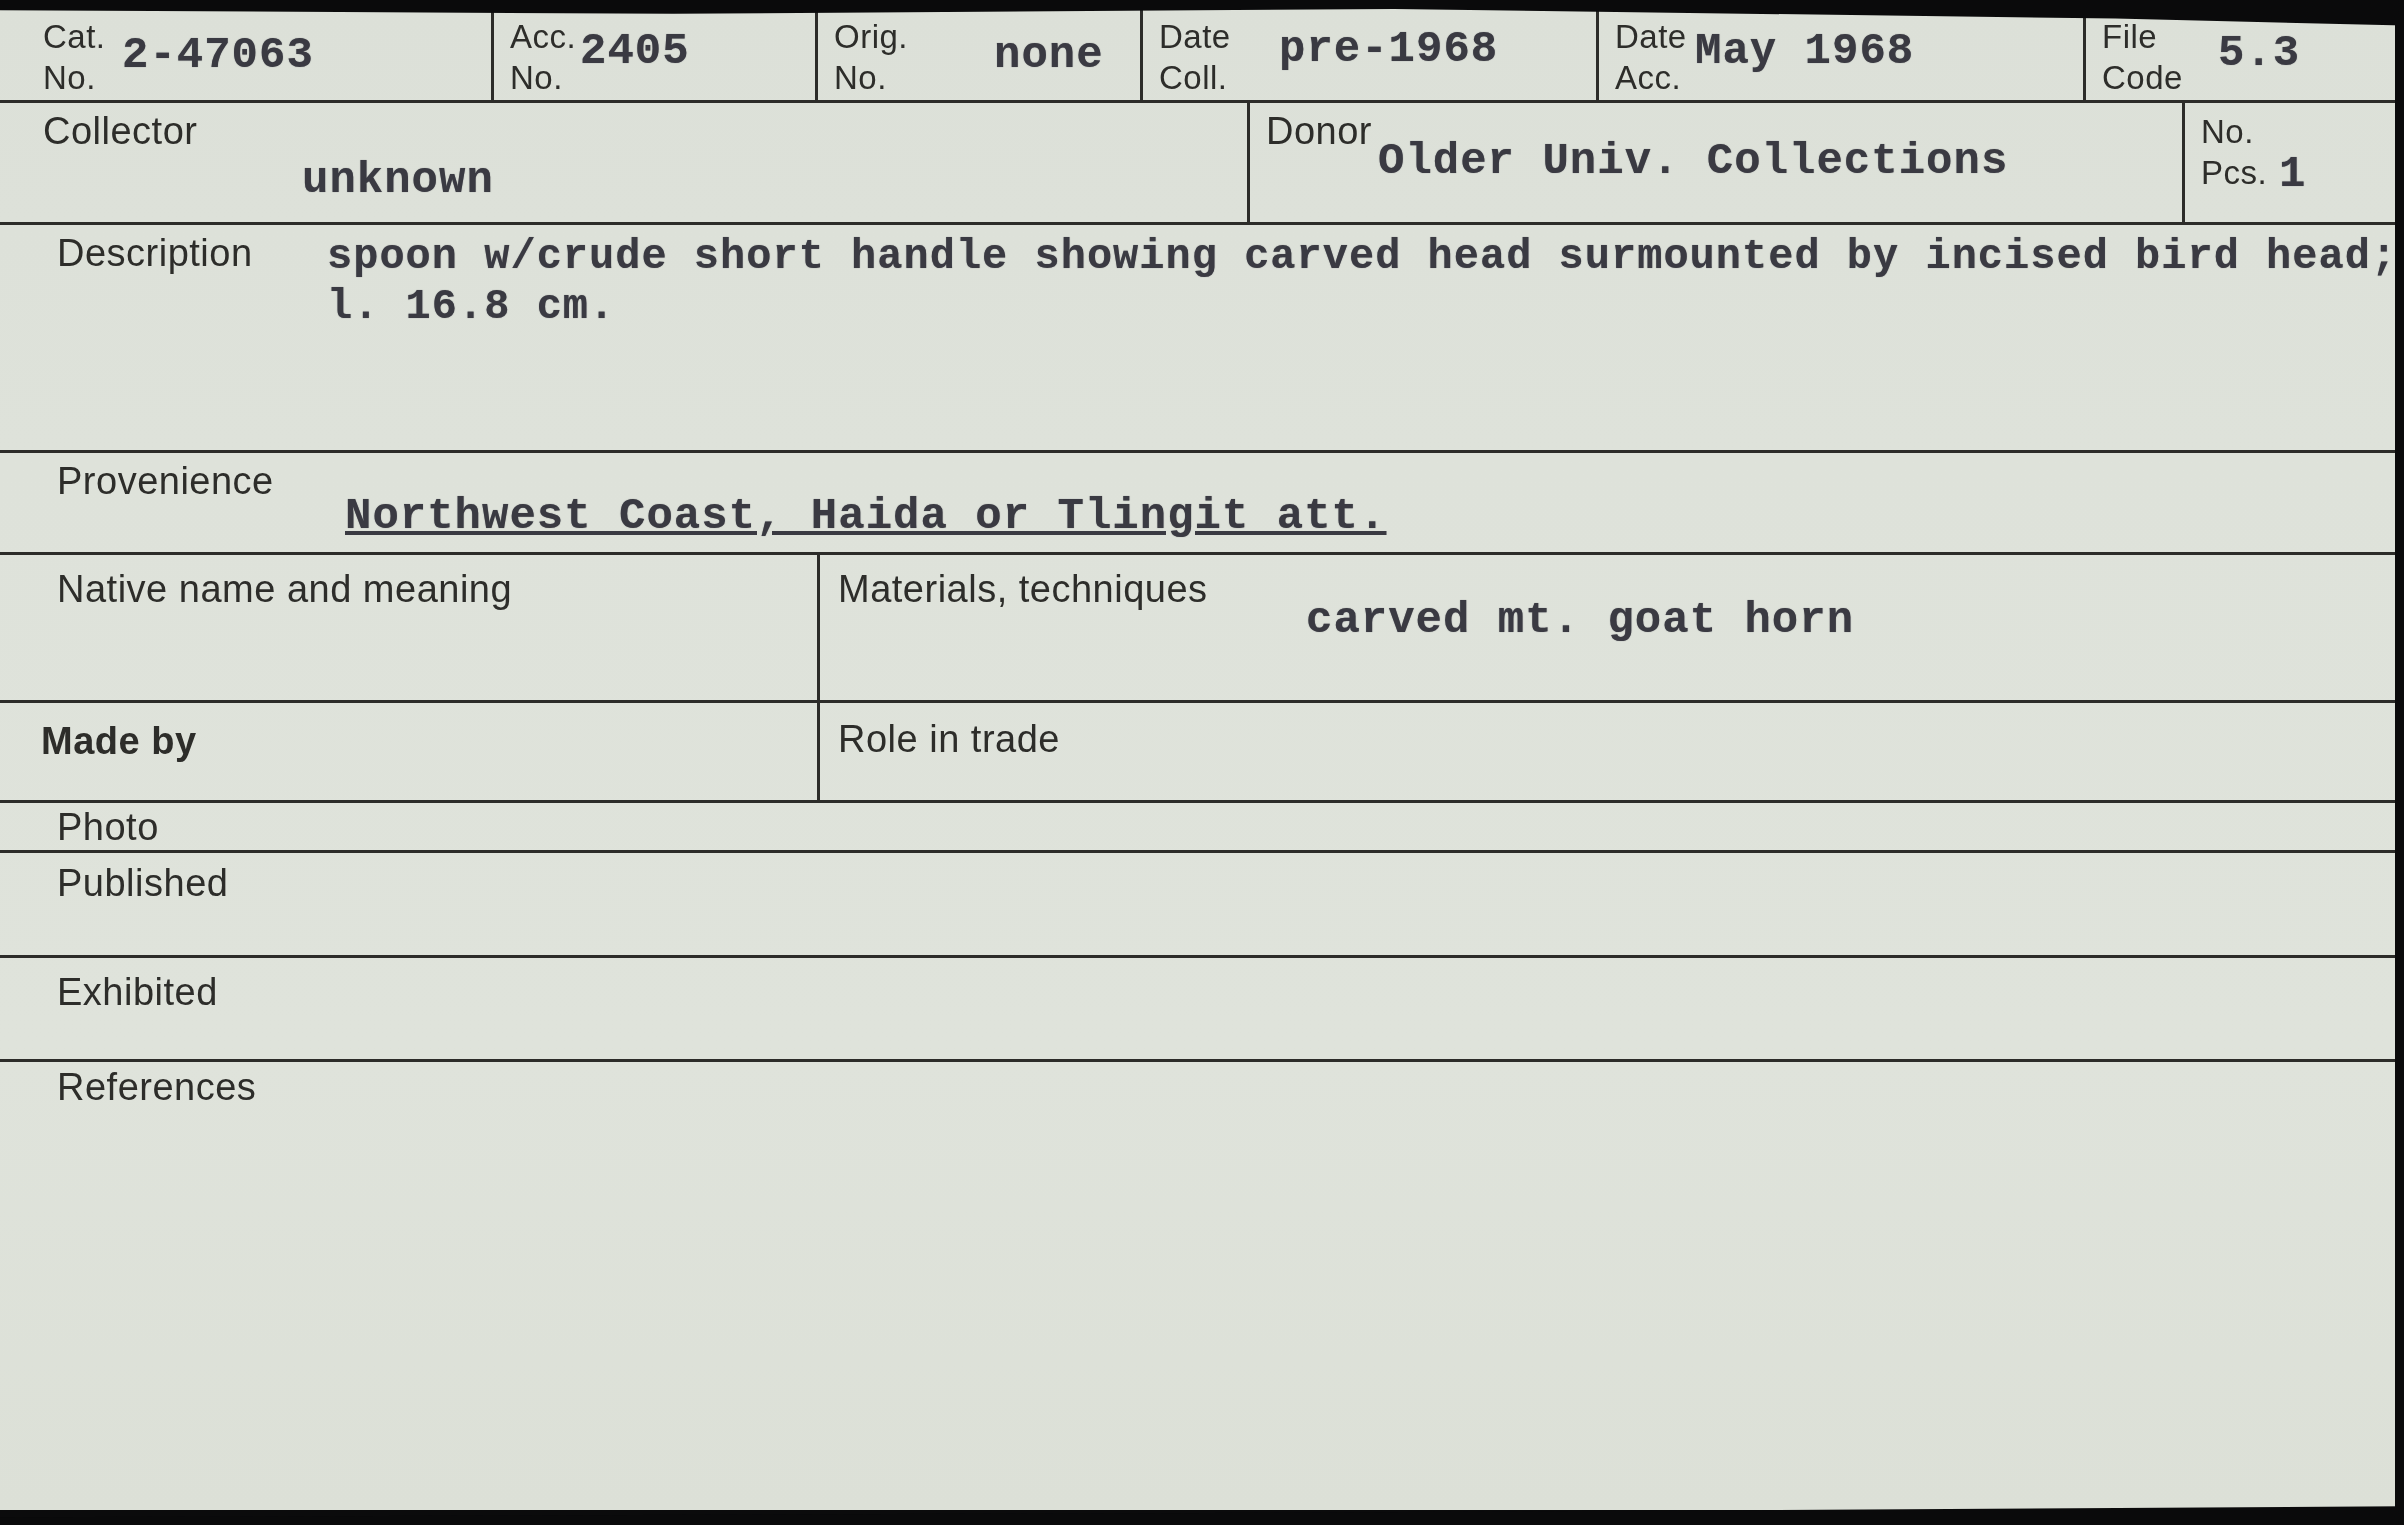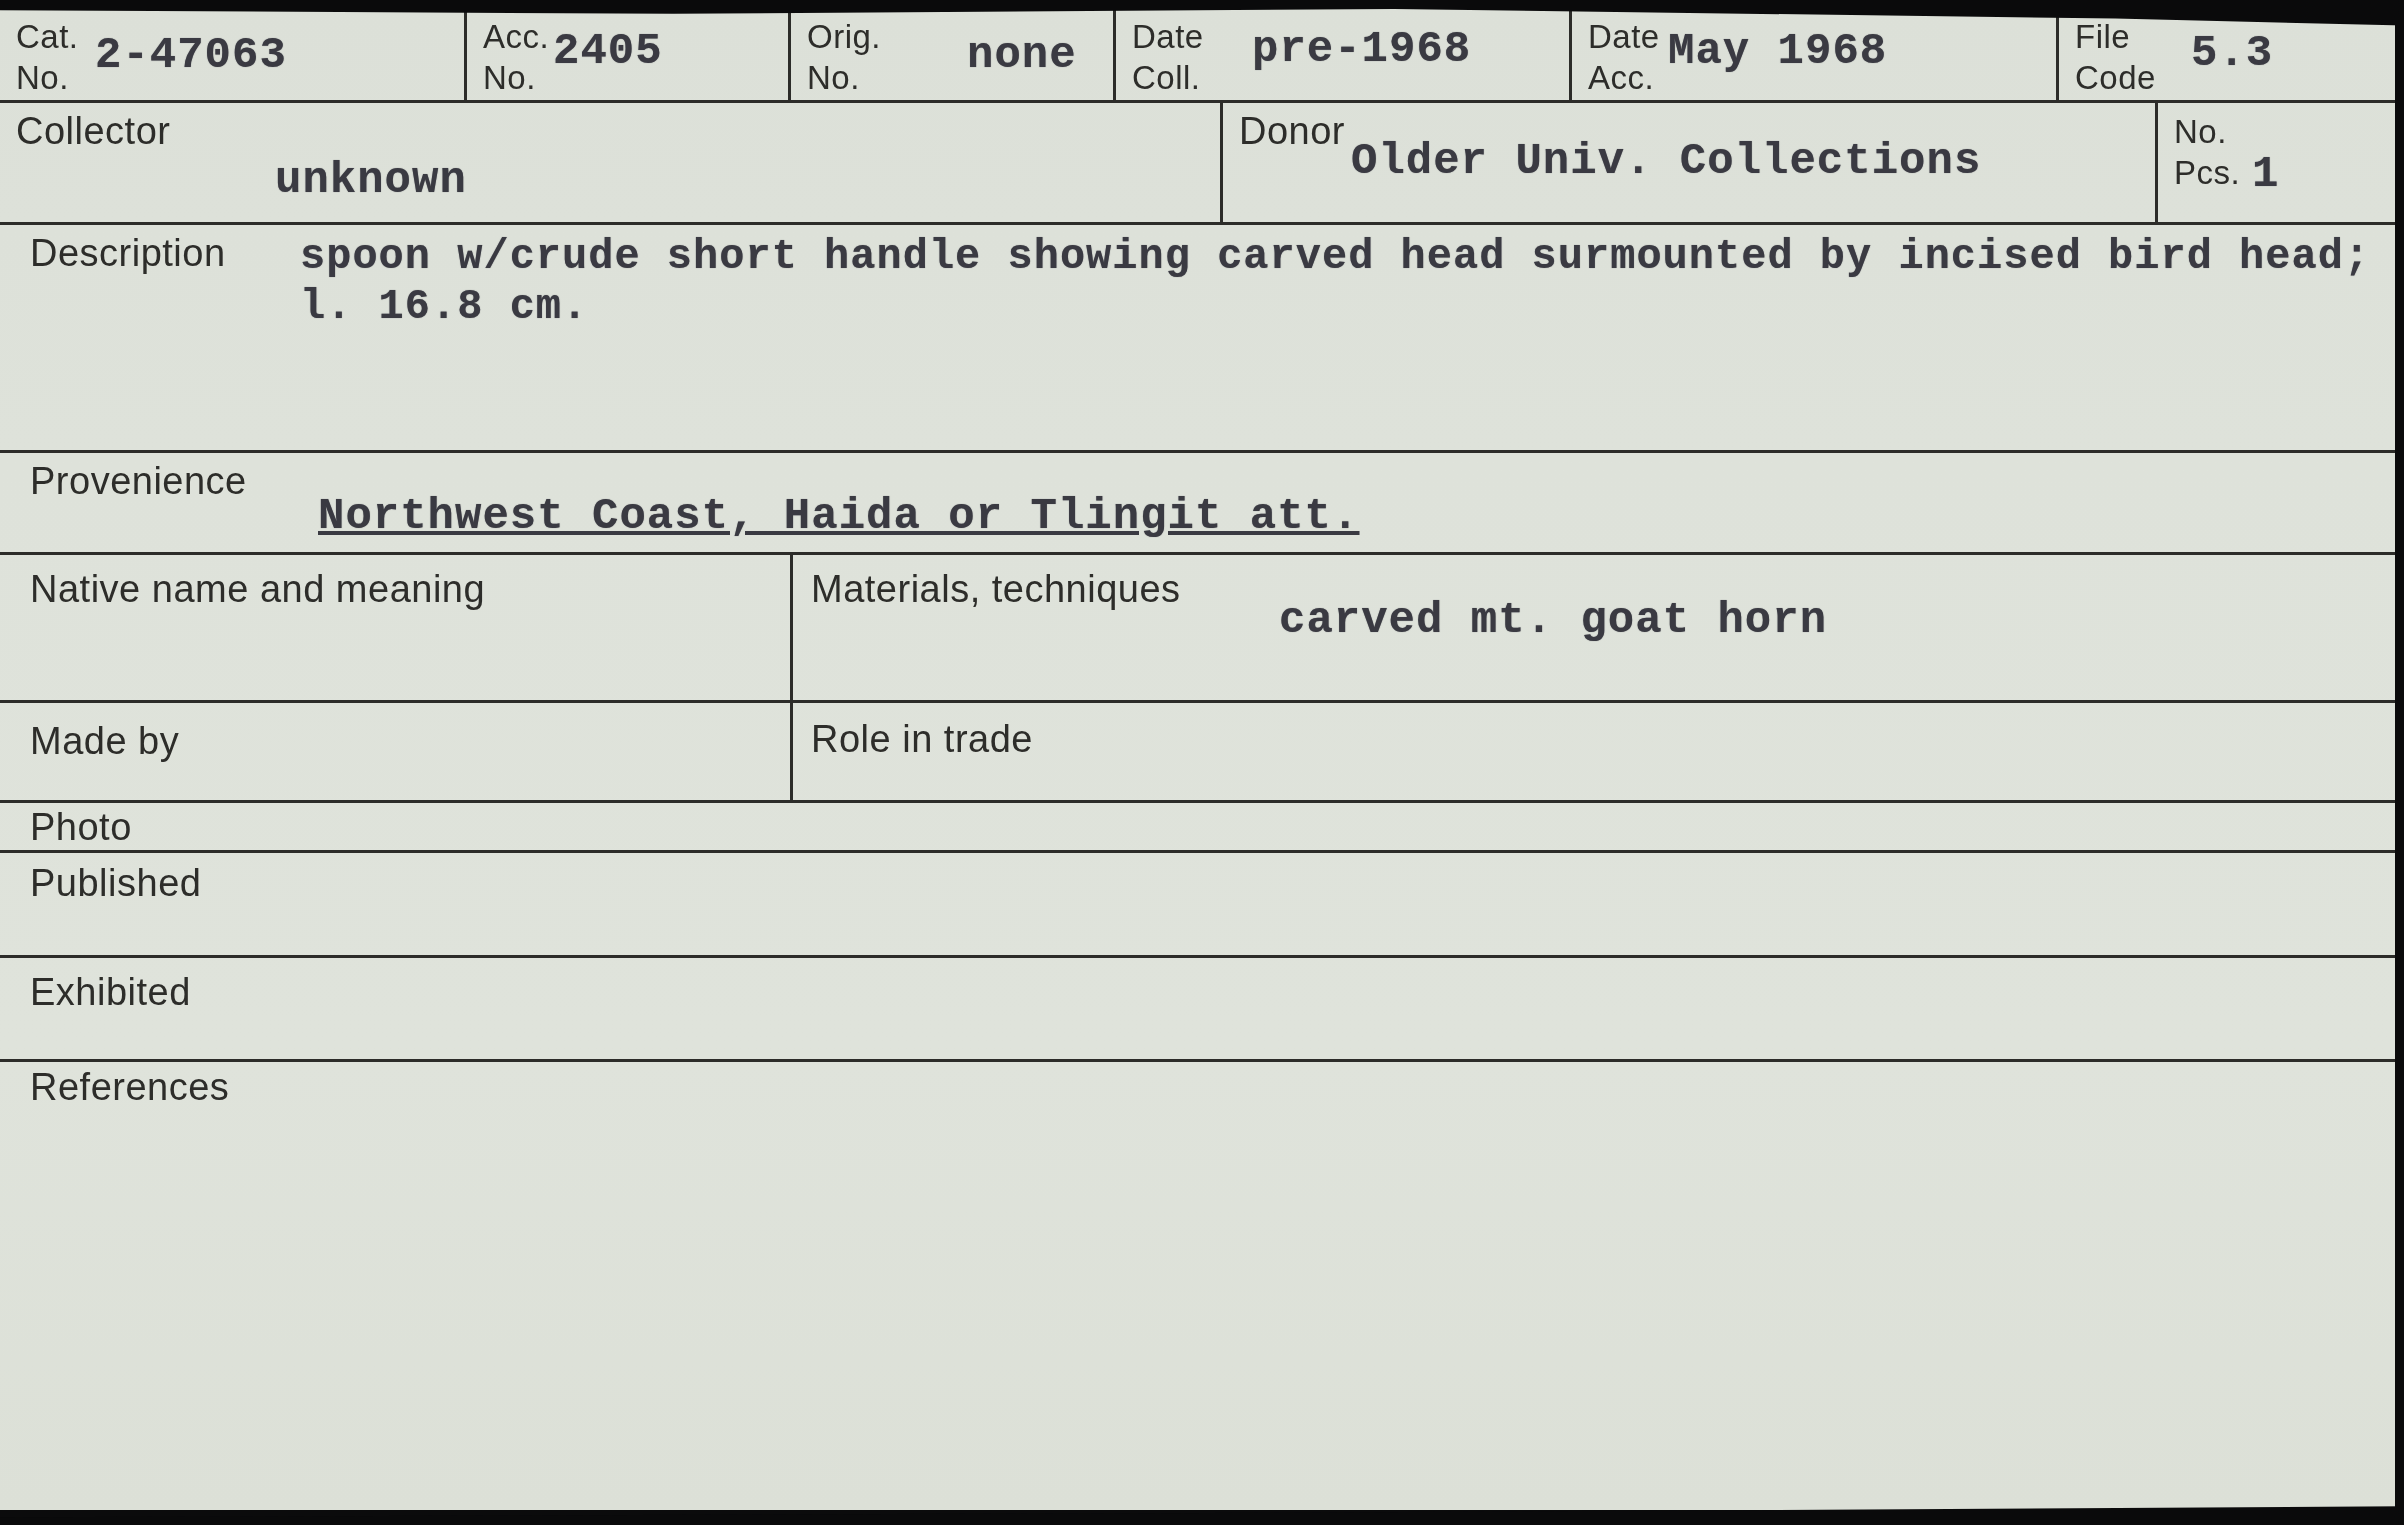--- a/index.html
+++ b/index.html
@@ -34,21 +34,21 @@
   .band-bottom{
     position:absolute;left:0;bottom:0;width:2404px;height:24px;
     background:#0a0a0b;z-index:5;
     clip-path:polygon(0 68%,55% 48%,100% 22%,100% 100%,0 100%);
   }
   .band-right{
     position:absolute;right:0;top:0;width:9px;height:1525px;
     background:#0a0a0b;z-index:5;
   }
   
-  .row{display:flex;flex-direction:row;position:relative;flex:none;}
+  .row{display:flex;flex-direction:row;position:relative;flex:none;padding-left:27px;}
   .row + .row{border-top:3px solid var(--line);}
   .r1{height:100px;}
   .r2{height:122px;}
   .r3{height:228px;}
   .r4{height:102px;}
   .r5{height:148px;}
   .r6{height:368px;}
   .r7{height:100px;}
   .r8{height:50px;}
   .r9{height:105px;}
@@ -212,21 +212,21 @@
       </div>
       <div class="cell grow">
         <div class="lbl at-tl2" style="left:18px;top:14px;">Materials, techniques</div>
         <div class="val v-mat">carved mt. goat horn</div>
       </div>
     </div>
 
 
     <div class="row r7">
       <div class="cell w-left">
-        <div class="lbl at-tl2" style="left:30px;top:18px;">Made by</div>
+        <div class="lbl at-tl2" style="left:14px;top:18px;font-weight:bold;">Made by</div>
         <div class="val" style="left:260px;top:40px;"></div>
       </div>
       <div class="cell grow">
         <div class="lbl at-tl2" style="left:18px;top:16px;">Role in trade</div>
         <div class="val" style="left:420px;top:40px;"></div>
       </div>
     </div>
 
     <div class="row r8">
       <div class="cell grow">

